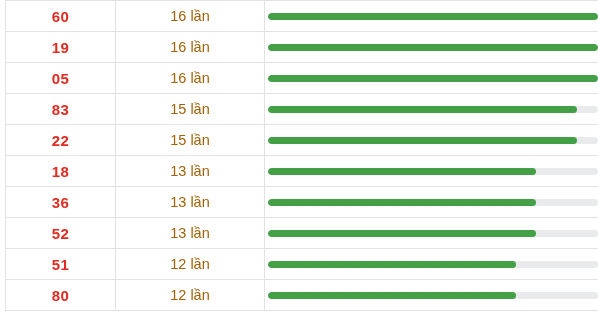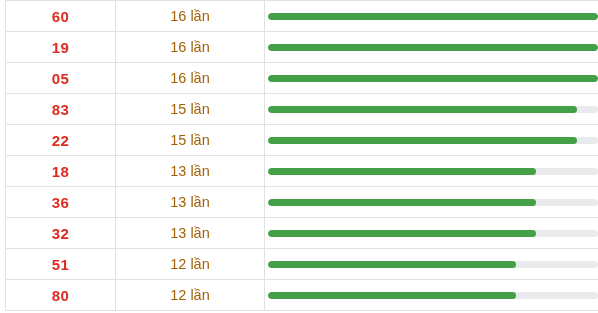--- a/index.html
+++ b/index.html
@@ -152,21 +152,21 @@
         <td class="col-number">36</td>
         <td class="col-count">13 lần</td>
         <td class="col-bar">
           <div class="bar-track">
             <div class="bar-fill" style="width: 81.25%;"></div>
           </div>
         </td>
       </tr>
 
       <tr>
-        <td class="col-number">32</td>
+        <td class="col-number">52</td>
         <td class="col-count">13 lần</td>
         <td class="col-bar">
           <div class="bar-track">
             <div class="bar-fill" style="width: 81.25%;"></div>
           </div>
         </td>
       </tr>
 
       <tr>
         <td class="col-number">51</td>

